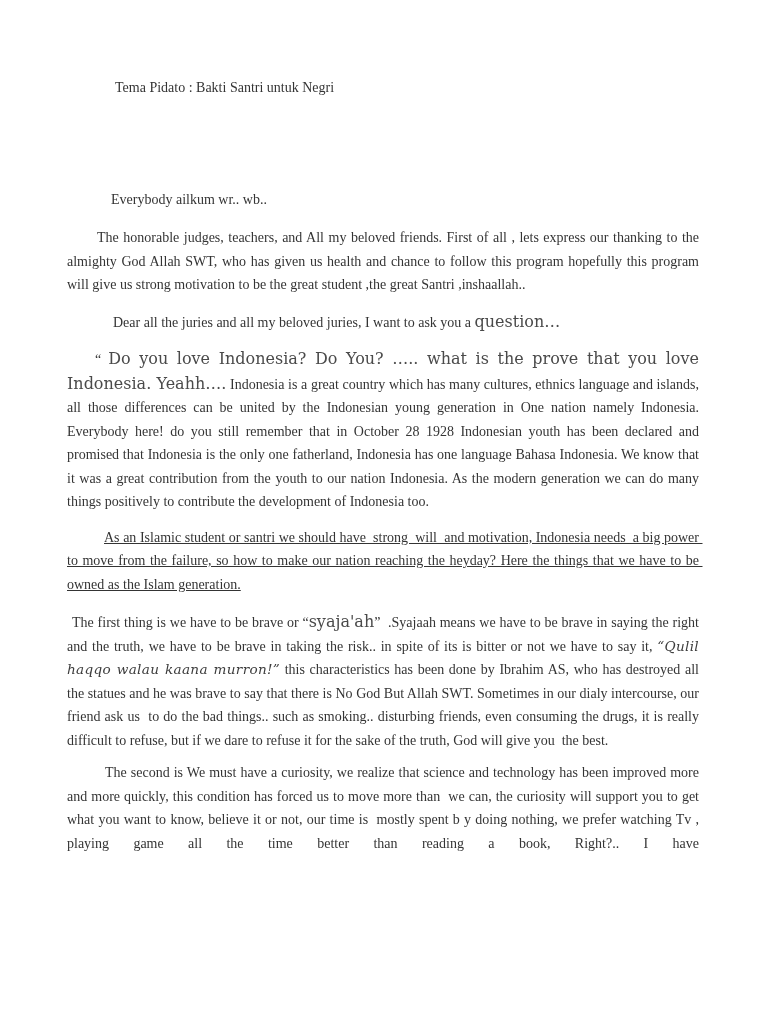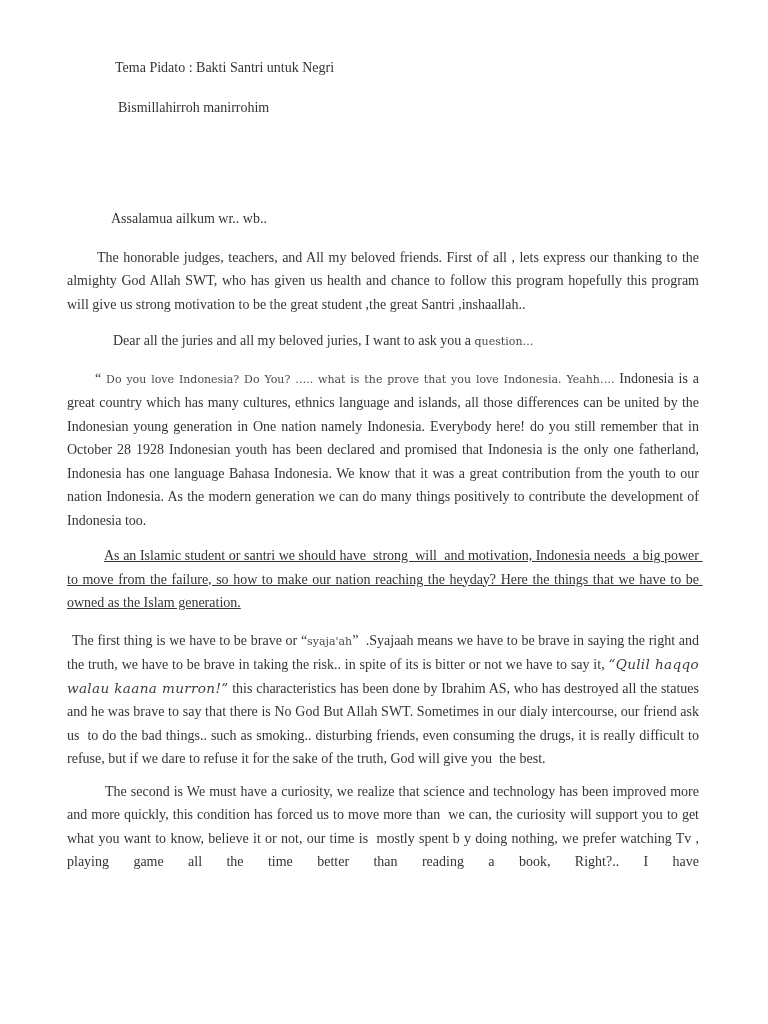--- a/index.html
+++ b/index.html
@@ -6,20 +6,21 @@
     margin: 0;
     padding: 0;
     background: #ffffff;
   }
   .page {
     position: relative;
     width: 768px;
     height: 952px;
     background: #ffffff;
     overflow: hidden;
+    margin-top: 20px;
   }
   .content {
     padding: 56px 69px 0 67px;
   }
   .para {
     font-family: "Liberation Serif", serif;
     font-size: 14px;
     line-height: 23.5px;
     color: #343434;
     white-space: pre-wrap;
@@ -31,39 +32,38 @@
     text-align-last: justify;
   }
   .run-normal {
     font-family: "Liberation Serif", serif;
   }
   .run-bold {
     font-weight: normal;
   }
   .run-alt {
     font-family: "DejaVu Serif", serif;
-    font-size: 11px;
+    font-size: 16px;
     color: #4a4a4a;
   }
   .run-script {
     font-family: "DejaVu Serif", serif;
     font-style: italic;
     font-size: 13.6px;
     letter-spacing: 0.3px;
     color: #3d3d3d;
   }
 </style>
 </head>
 <body>
 
 <div class="page">
   <div class="content">
       <div class="para" style="margin-top: 0px; text-indent: 48px;"><span class="run run-normal">Tema Pidato : Bakti Santri untuk Negri</span></div>
-      <div class="para" style="margin-top: 16px; text-indent: 51px;"><span class="run run-normal">Bismillahirroh manirrohim</span></div>
-      <div class="para" style="margin-top: 88px; text-indent: 44px;"><span class="run run-normal">Assalamua ailkum wr.. wb..</span></div>
+      <div class="para" style="margin-top: 88px; text-indent: 44px;"><span class="run run-normal">Everybody ailkum wr.. wb..</span></div>
       <div class="para justify" style="margin-top: 15px; text-indent: 30px;"><span class="run run-normal">The honorable judges, teachers, and All my beloved friends. First of all , lets express our thanking to the almighty God Allah SWT, who has given us health and chance to follow this program hopefully this program will give us strong motivation to be the great student ,the great Santri ,inshaallah..</span></div>
       <div class="para" style="margin-top: 13px; text-indent: 46px;"><span class="run run-normal">Dear all the juries and all my beloved juries, I want to ask you a </span><span class="run run-alt">question…</span></div>
       <div class="para justify" style="margin-top: 13px; text-indent: 28px;"><span class="run run-normal">“ </span><span class="run run-alt">Do you love Indonesia? Do You? ….. what is the prove that you love Indonesia. Yeahh….</span><span class="run run-normal"> Indonesia is a great country which has many cultures, ethnics language and islands, all those differences can be united by the Indonesian young generation in One nation namely Indonesia. Everybody here! do you still remember that in October 28 1928 Indonesian youth has been declared and promised that Indonesia is the only one fatherland, Indonesia has one language Bahasa Indonesia. We know that it was a great contribution from the youth to our nation Indonesia. As the modern generation we can do many things positively to contribute the development of Indonesia too.</span></div>
       <div class="para justify" style="margin-top: 12px; text-indent: 37px; text-decoration: underline;"><span class="run run-normal">As an Islamic student or santri we should have  strong  will  and motivation, Indonesia needs  a big power to move from the failure, so how to make our nation reaching the heyday? Here the things that we have to be owned as the Islam generation.</span></div>
       <div class="para justify" style="margin-top: 14px; text-indent: 5px;"><span class="run run-bold">The first</span><span class="run run-normal"> thing is we have to be brave or “</span><span class="run run-alt">syaja'ah</span><span class="run run-normal">”  .Syajaah means we have to be brave in saying the right and the truth, we have to be brave in taking the risk.. in spite of its is bitter or not we have to say it, </span><span class="run run-script">“Qulil haqqo walau kaana murron!”</span><span class="run run-normal"> this characteristics has been done by Ibrahim AS, who has destroyed all the statues and he was brave to say that there is No God But Allah SWT. Sometimes in our dialy intercourse, our friend ask us  to do the bad things.. such as smoking.. disturbing friends, even consuming the drugs, it is really difficult to refuse, but if we dare to refuse it for the sake of the truth, God will give you  the best.</span></div>
       <div class="para justify justify-last" style="margin-top: 9px; text-indent: 38px;"><span class="run run-bold">The second</span><span class="run run-normal"> is We must have a curiosity, we realize that science and technology has been improved more and more quickly, this condition has forced us to move more than  we can, the curiosity will support you to get what you want to know, believe it or not, our time is  mostly spent b y doing nothing, we prefer watching Tv , playing game all the time better than reading a book, Right?.. I have</span></div>
     </div>
 </div>
 
 </body></html>

